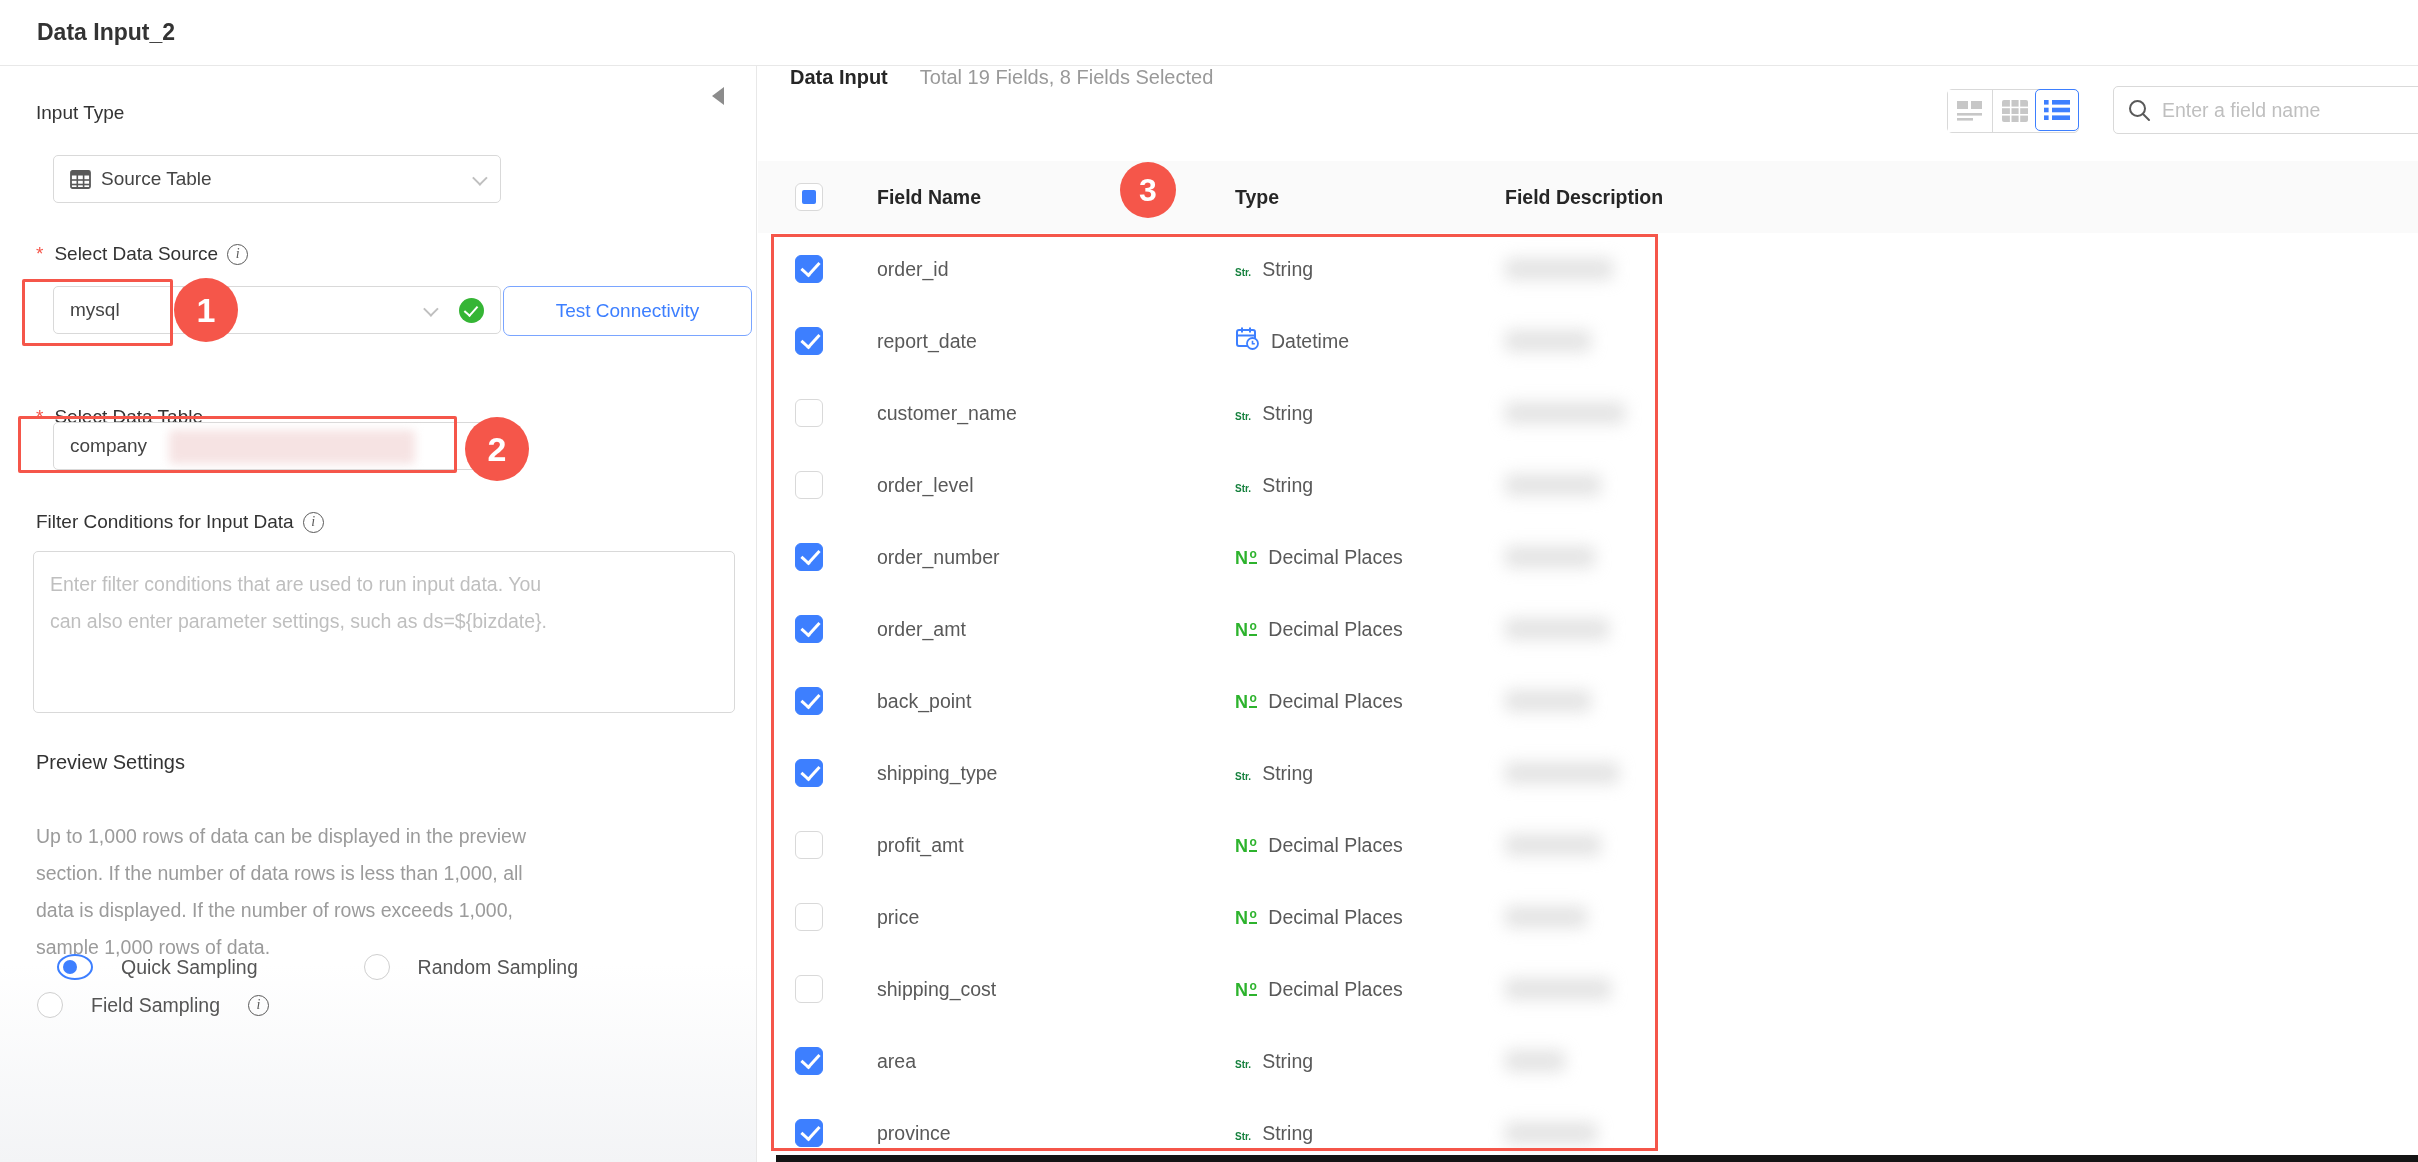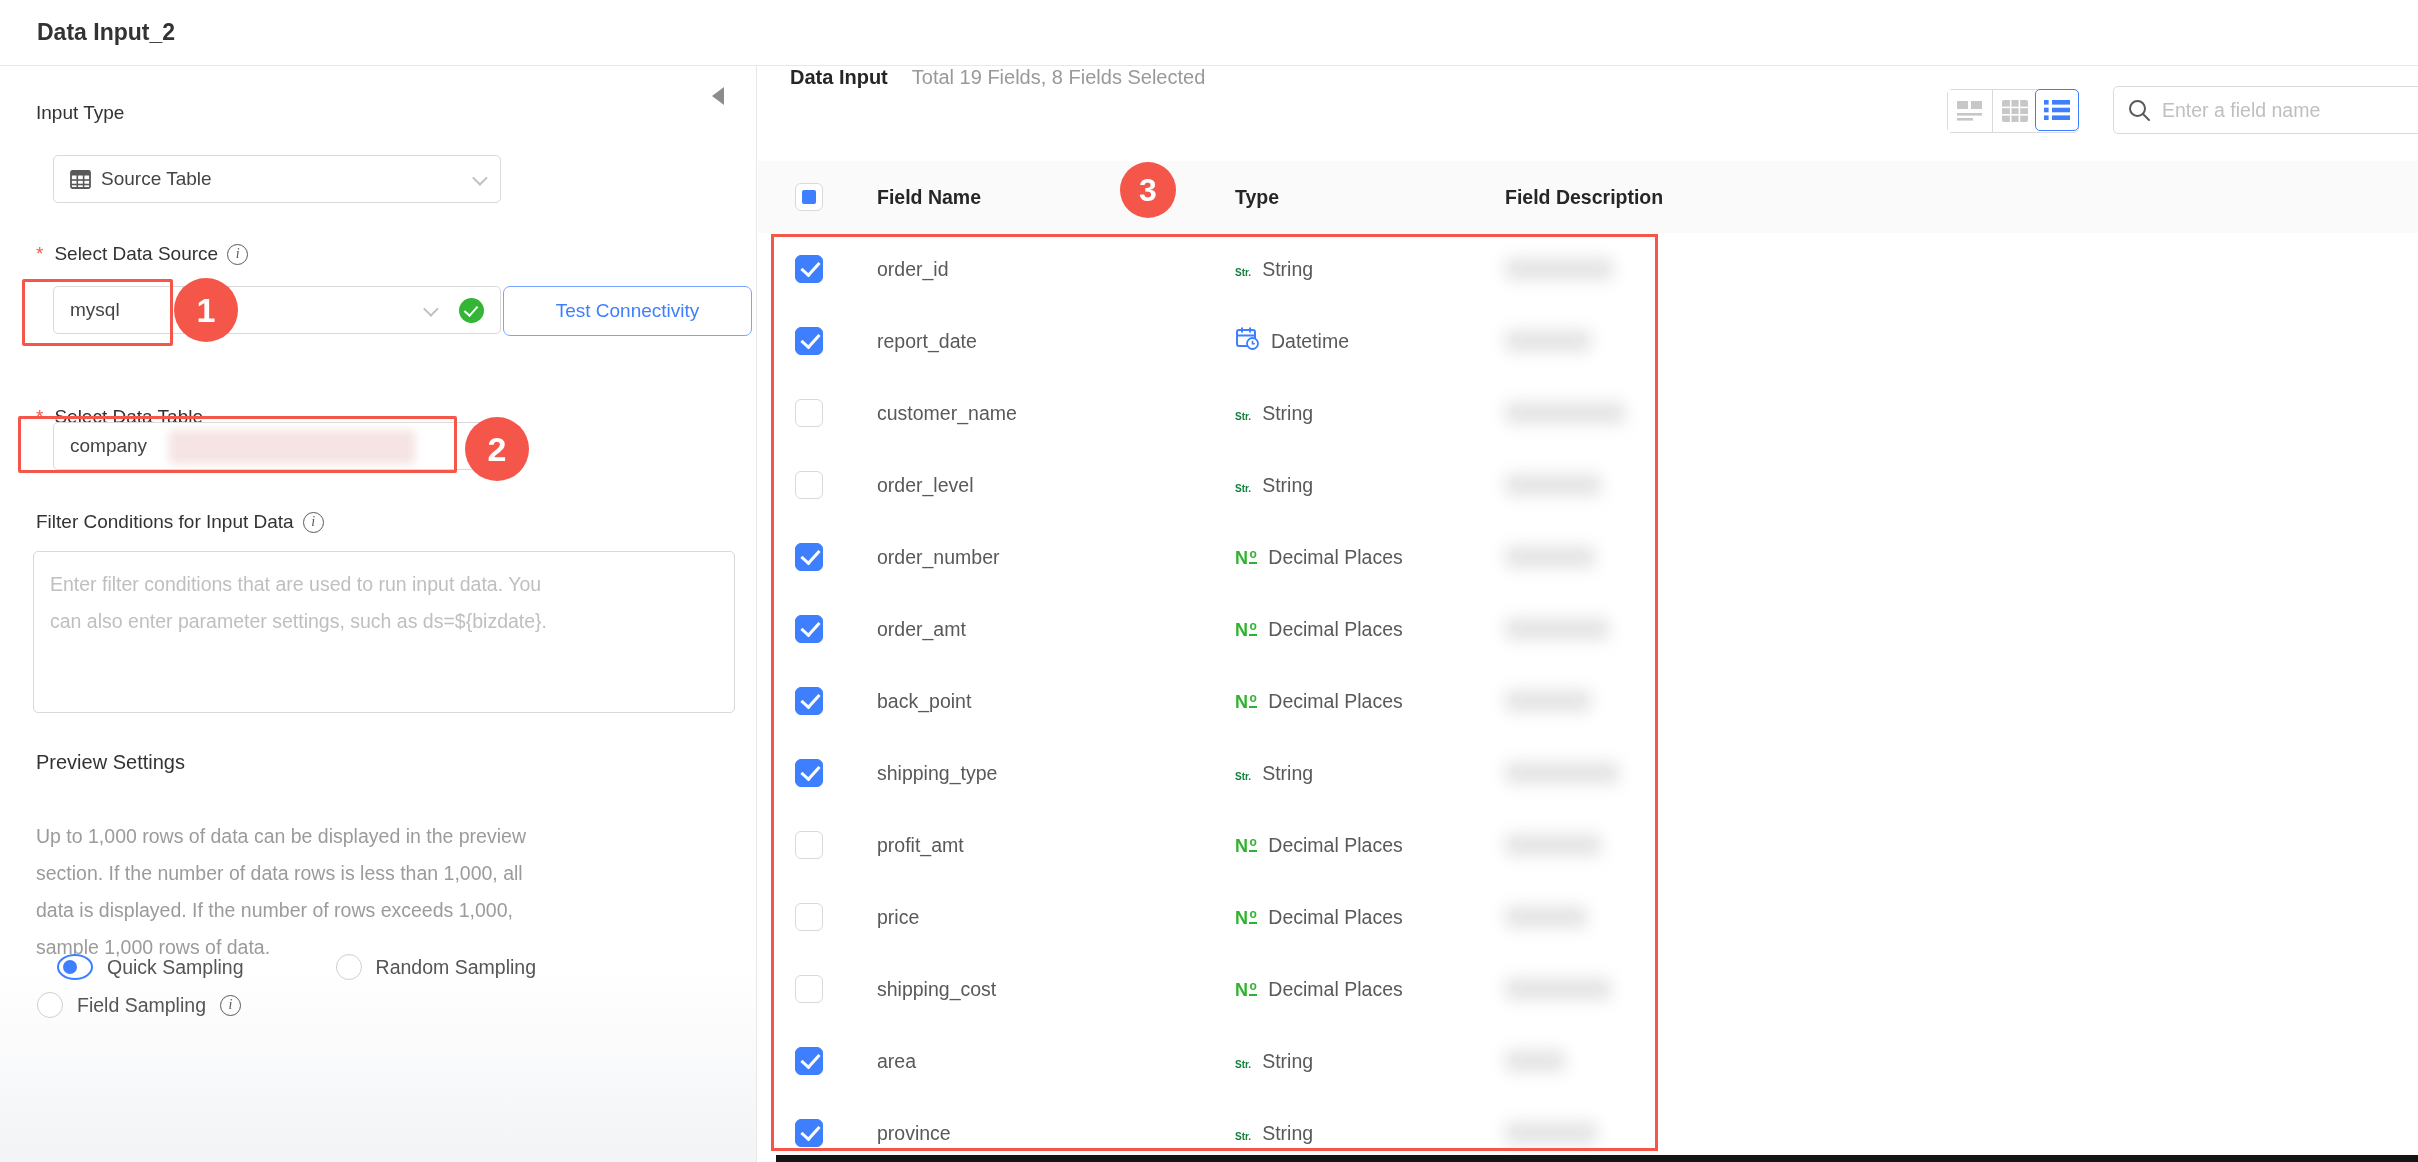--- a/index.html
+++ b/index.html
@@ -41,26 +41,26 @@
   .lbl-plain { position:absolute; font-size:19px; font-weight:500; color:#333; }
   .grid-ic { flex:none; margin-right:10px; }
   .green-ok { width:25px; height:25px; border-radius:50%; background:#35b535; flex:none; position:relative; }
   .green-ok::after { content:""; position:absolute; left:8px; top:5px; width:6px; height:11px; border-right:2.5px solid #fff; border-bottom:2.5px solid #fff; transform:rotate(42deg); }
   .btn-test { position:absolute; left:503px; top:220px; width:249px; height:50px; background:#fff; border:1.5px solid #7aa5ff; border-radius:7px; color:#3d7fff; font-size:19px; display:flex; align-items:center; justify-content:center; cursor:pointer; }
   .pink-blur { position:absolute; left:115px; top:7px; width:246px; height:34px; background:#f6e3e3; border-radius:4px; filter:blur(5px); }
   textarea.filter { position:absolute; left:33px; top:485px; width:702px; height:162px; border:1px solid #d9d9d9; border-radius:5px; resize:none; padding:14px 16px; font-family:"Liberation Sans", sans-serif; font-size:19.5px; line-height:37px; color:#333; }
   textarea.filter::placeholder { color:#bfbfbf; white-space:pre-line; }
   .preview-head { position:absolute; left:36px; top:685px; font-size:20px; font-weight:500; color:#333; }
   .preview-desc { position:absolute; left:36px; top:752px; width:690px; font-size:19.5px; line-height:37px; color:#9b9b9b; white-space:pre-line; }
-  .radio-row { position:absolute; display:flex; align-items:center; gap:14px; font-size:19.5px; color:#555; }
+  .radio-row { position:absolute; display:flex; align-items:center; gap:28px; font-size:19.5px; color:#555; }
 
   
   .rp-head { position:absolute; left:0; top:0; width:100%; height:95px; background:#fff; display:flex; align-items:flex-start; }
   .rp-title { font-size:20px; font-weight:600; color:#262626; margin-left:32px; }
-  .rp-sub { font-size:20px; color:#999; margin-left:24px; }
+  .rp-sub { font-size:20px; color:#999; margin-left:32px; }
   .view-toggle { position:absolute; left:1189px; top:23px; display:flex; border:1px solid #d9d9d9; border-radius:5px; background:#fff; }
   .vt-btn { width:44px; height:42px; display:flex; align-items:center; justify-content:center; cursor:pointer; background:#fff; }
   .vt-btn + .vt-btn { border-left:1px solid #d9d9d9; }
   .vt-btn.active { border:1.5px solid #3d7fff; border-radius:5px; margin:-1px; z-index:2; }
   .search-box { position:absolute; left:1355px; top:20px; width:340px; height:48px; border:1px solid #d9d9d9; border-radius:5px; background:#fff; display:flex; align-items:center; padding:0 14px; gap:11px; }
   .search-box input { border:none; outline:none; font-size:19.5px; color:#333; width:240px; font-family:"Liberation Sans", sans-serif; }
   .search-box input::placeholder { color:#bfbfbf; }
 
   
   .thead { position:absolute; left:0; top:95px; width:100%; height:72px; background:#fafafa; display:flex; align-items:center; font-size:19.5px; font-weight:600; color:#262626; }

